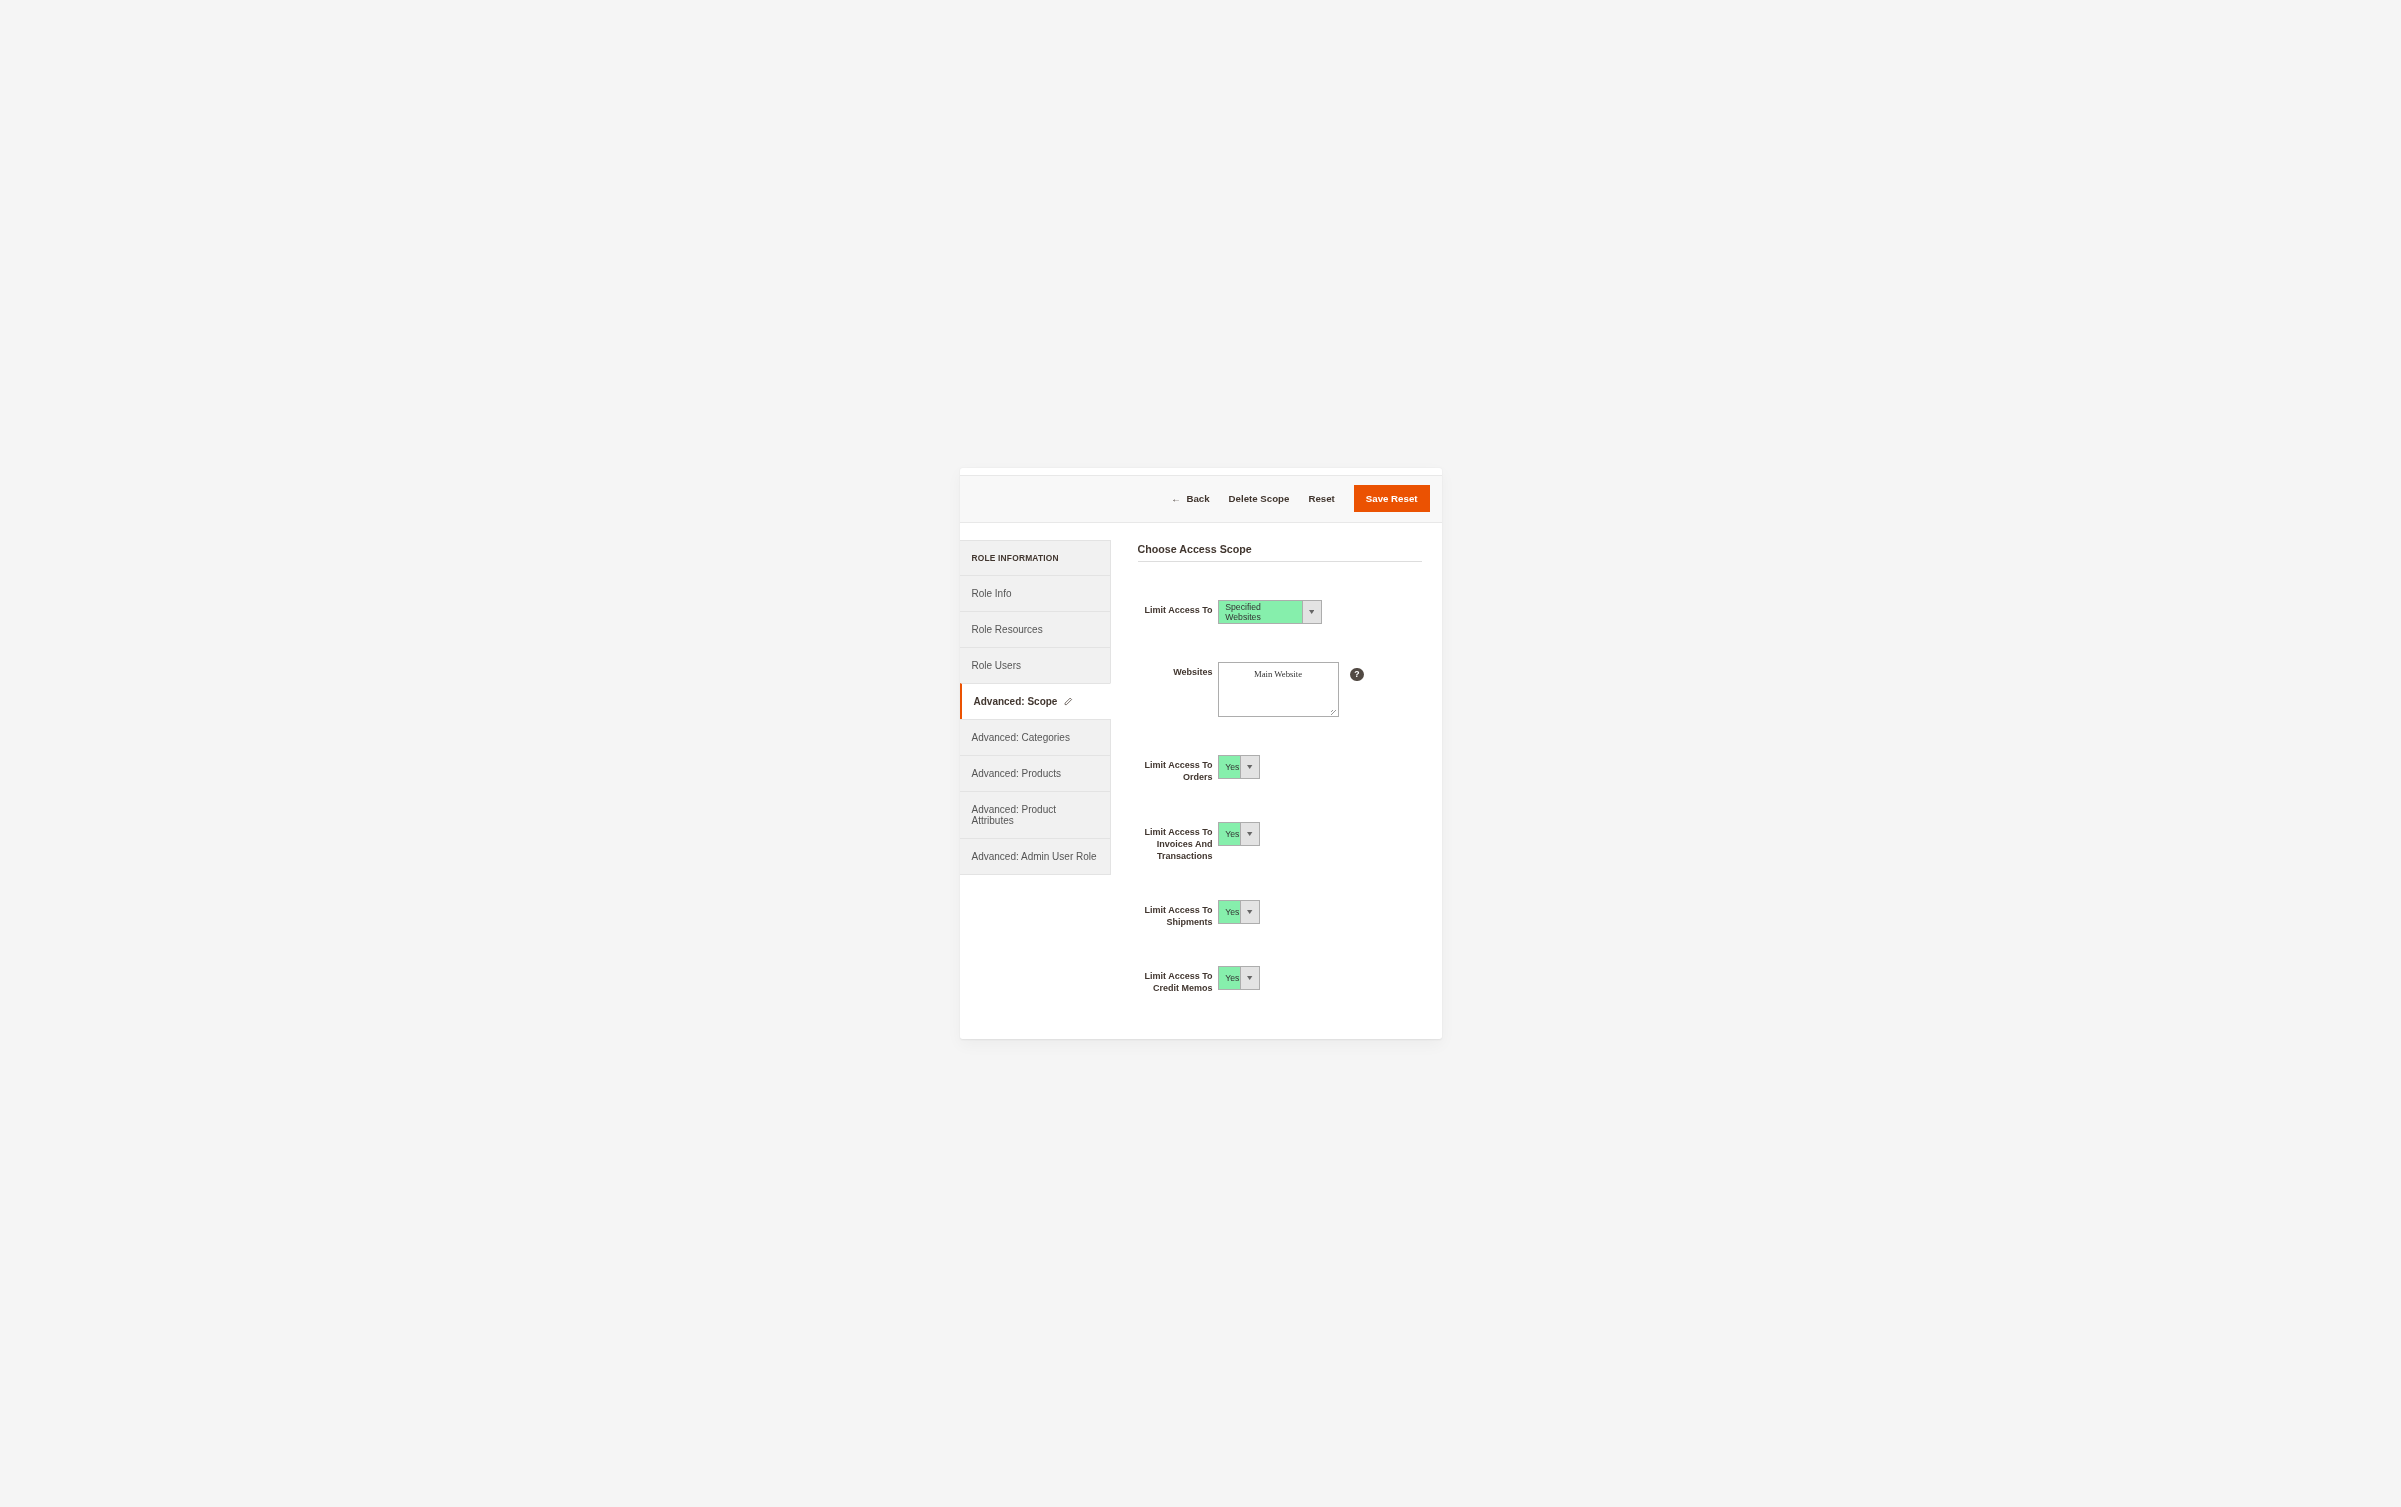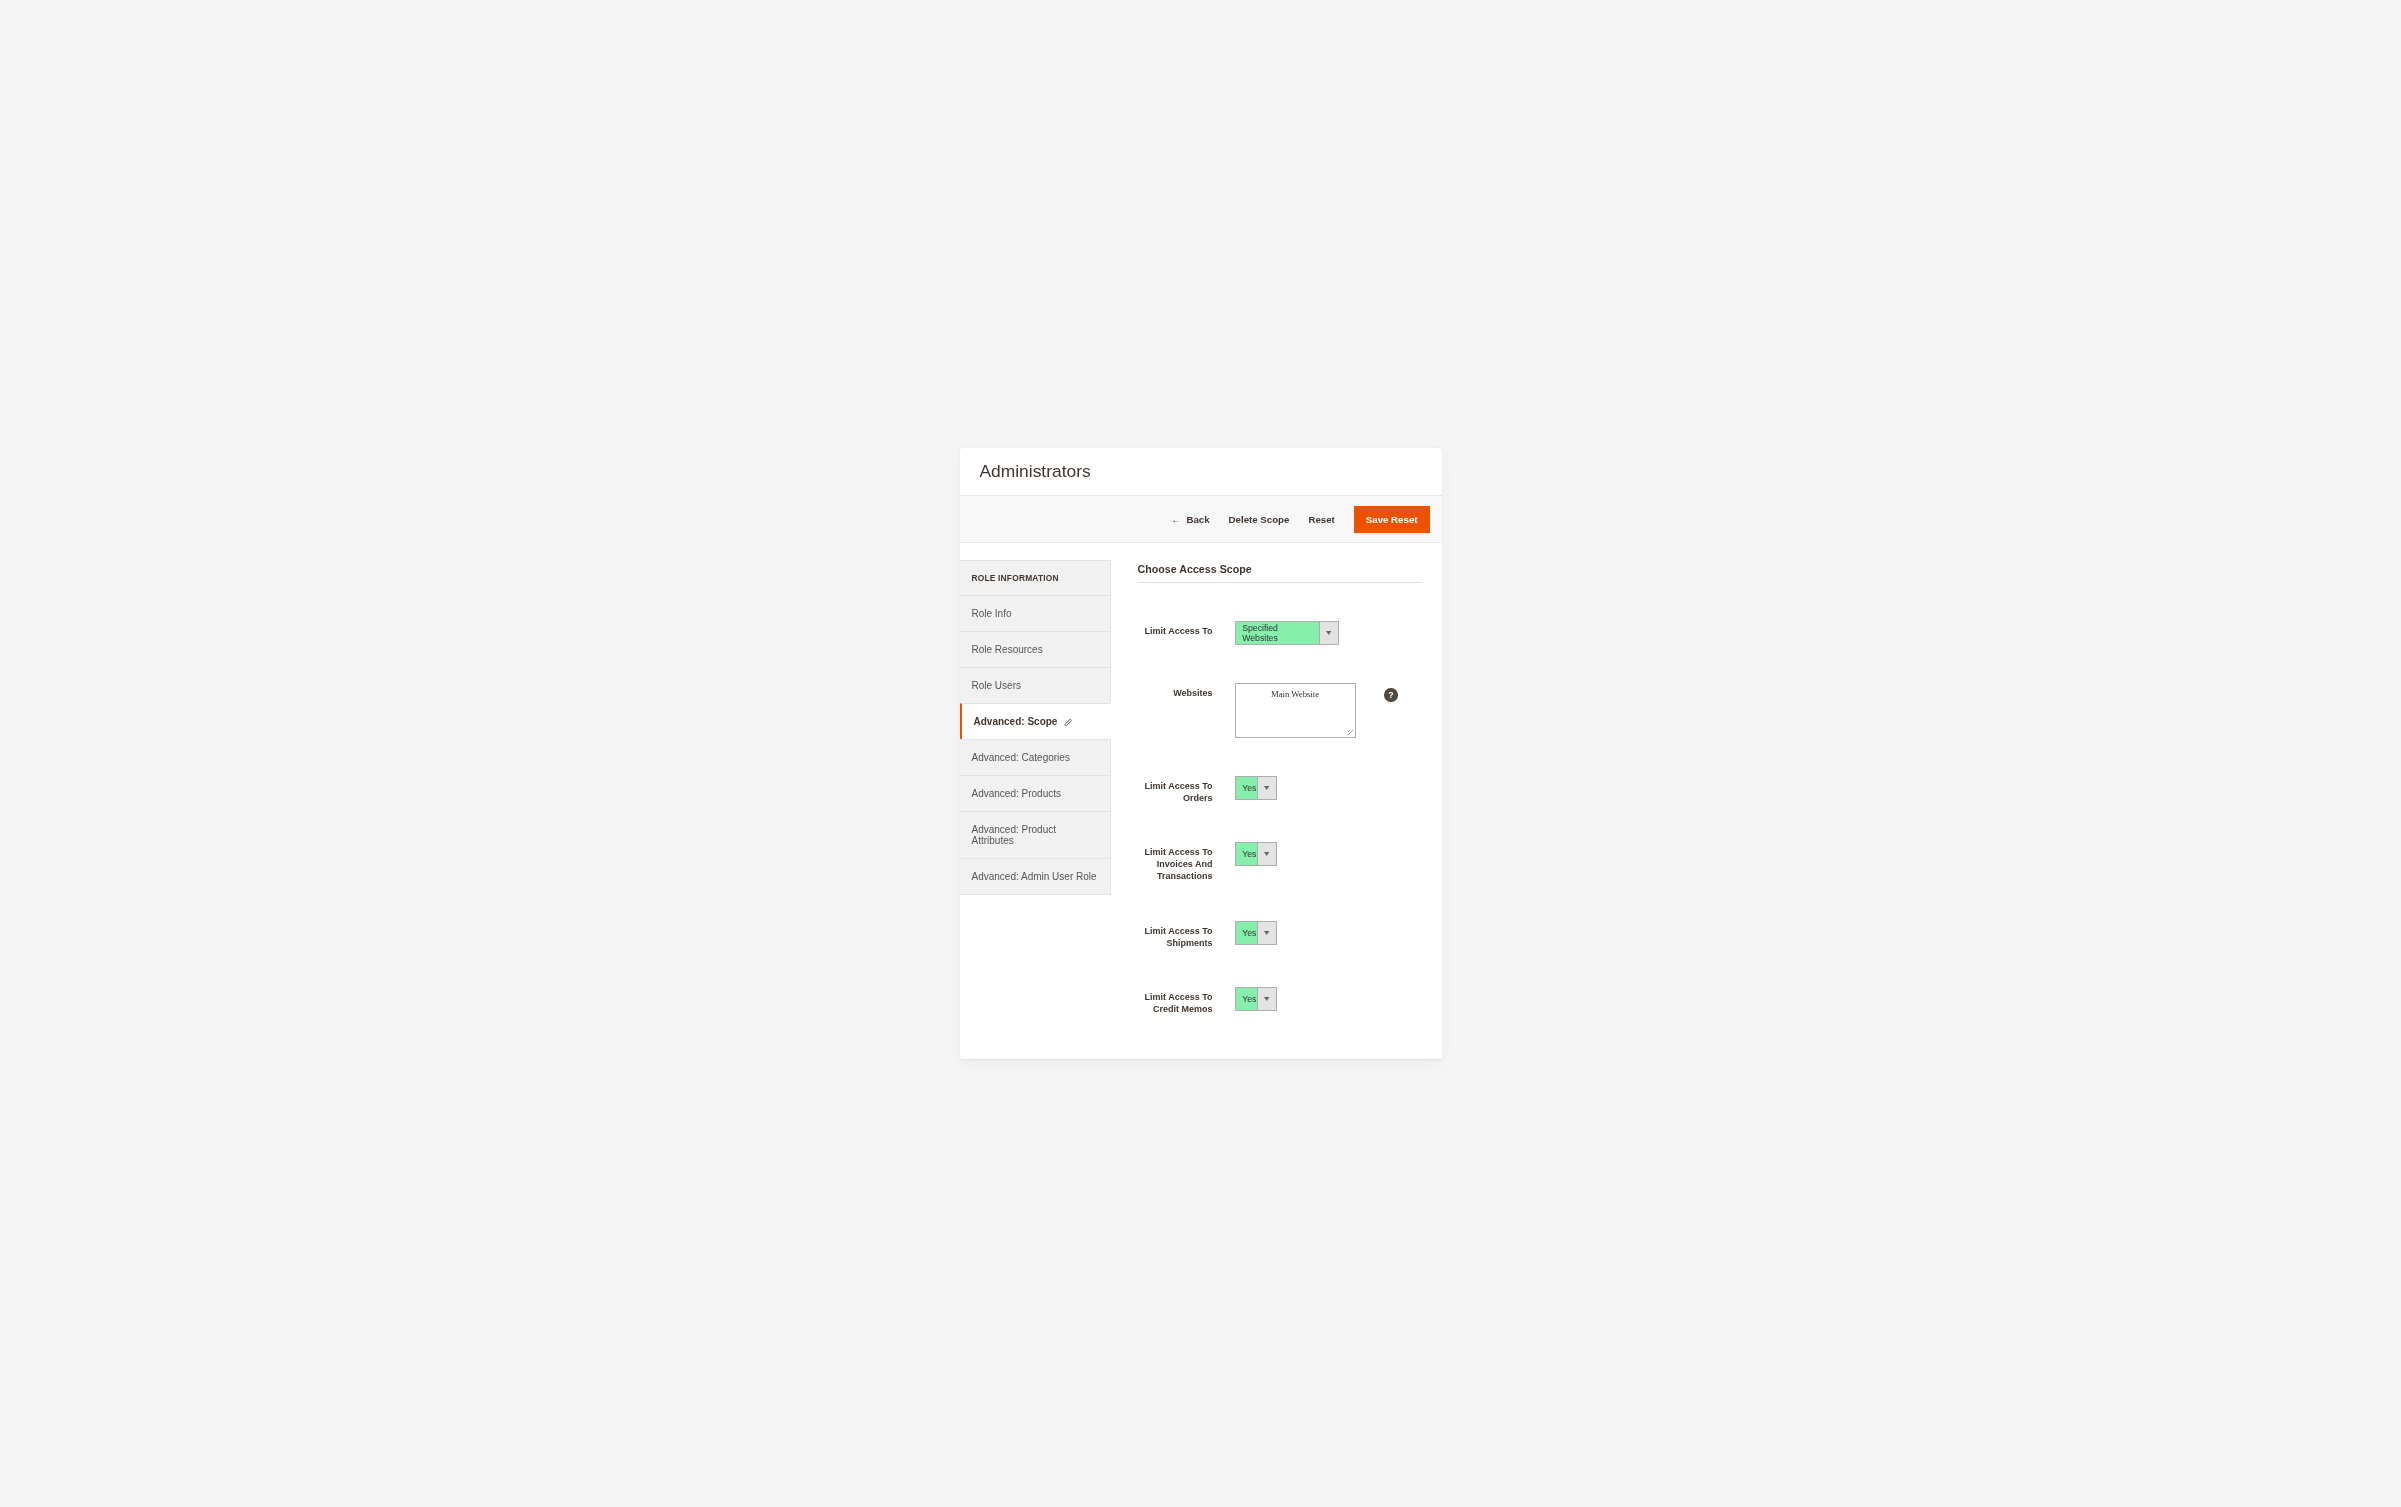--- a/index.html
+++ b/index.html
@@ -115,21 +115,21 @@
       font-weight: 600;
       color: #41362f;
       padding-bottom: 6.7px;
       border-bottom: 0.7px solid #ddd;
       margin-bottom: 13.4px;
     }
     .field {
       display: flex;
       align-items: flex-start;
       margin-bottom: 17.4px;
-      gap: 22px;
+      gap: 5px;
       margin-top: 38px;
     }
     .field-label {
       width: 75px;
       text-align: right;
       font-size: 9px;
       font-weight: 600;
       color: #41362f;
       padding-top: 4px;
       line-height: 1.35;
@@ -196,23 +196,20 @@
       margin-left: 6.7px;
       cursor: pointer;
       flex-shrink: 0;
     }
     .edit-icon svg { display: block; }
   </style>
 </head>
 <body>
 
 <div class="panel">
-  <div class="panel-header">
-    <h1 class="panel-title">Administrators</h1>
-  </div>
 
   <div class="toolbar">
     <button class="btn-text">
       <span class="back-arrow">←</span>
       <span>Back</span>
     </button>
     <button class="btn-text">
       <span>Delete Scope</span>
     </button>
     <button class="btn-text">

